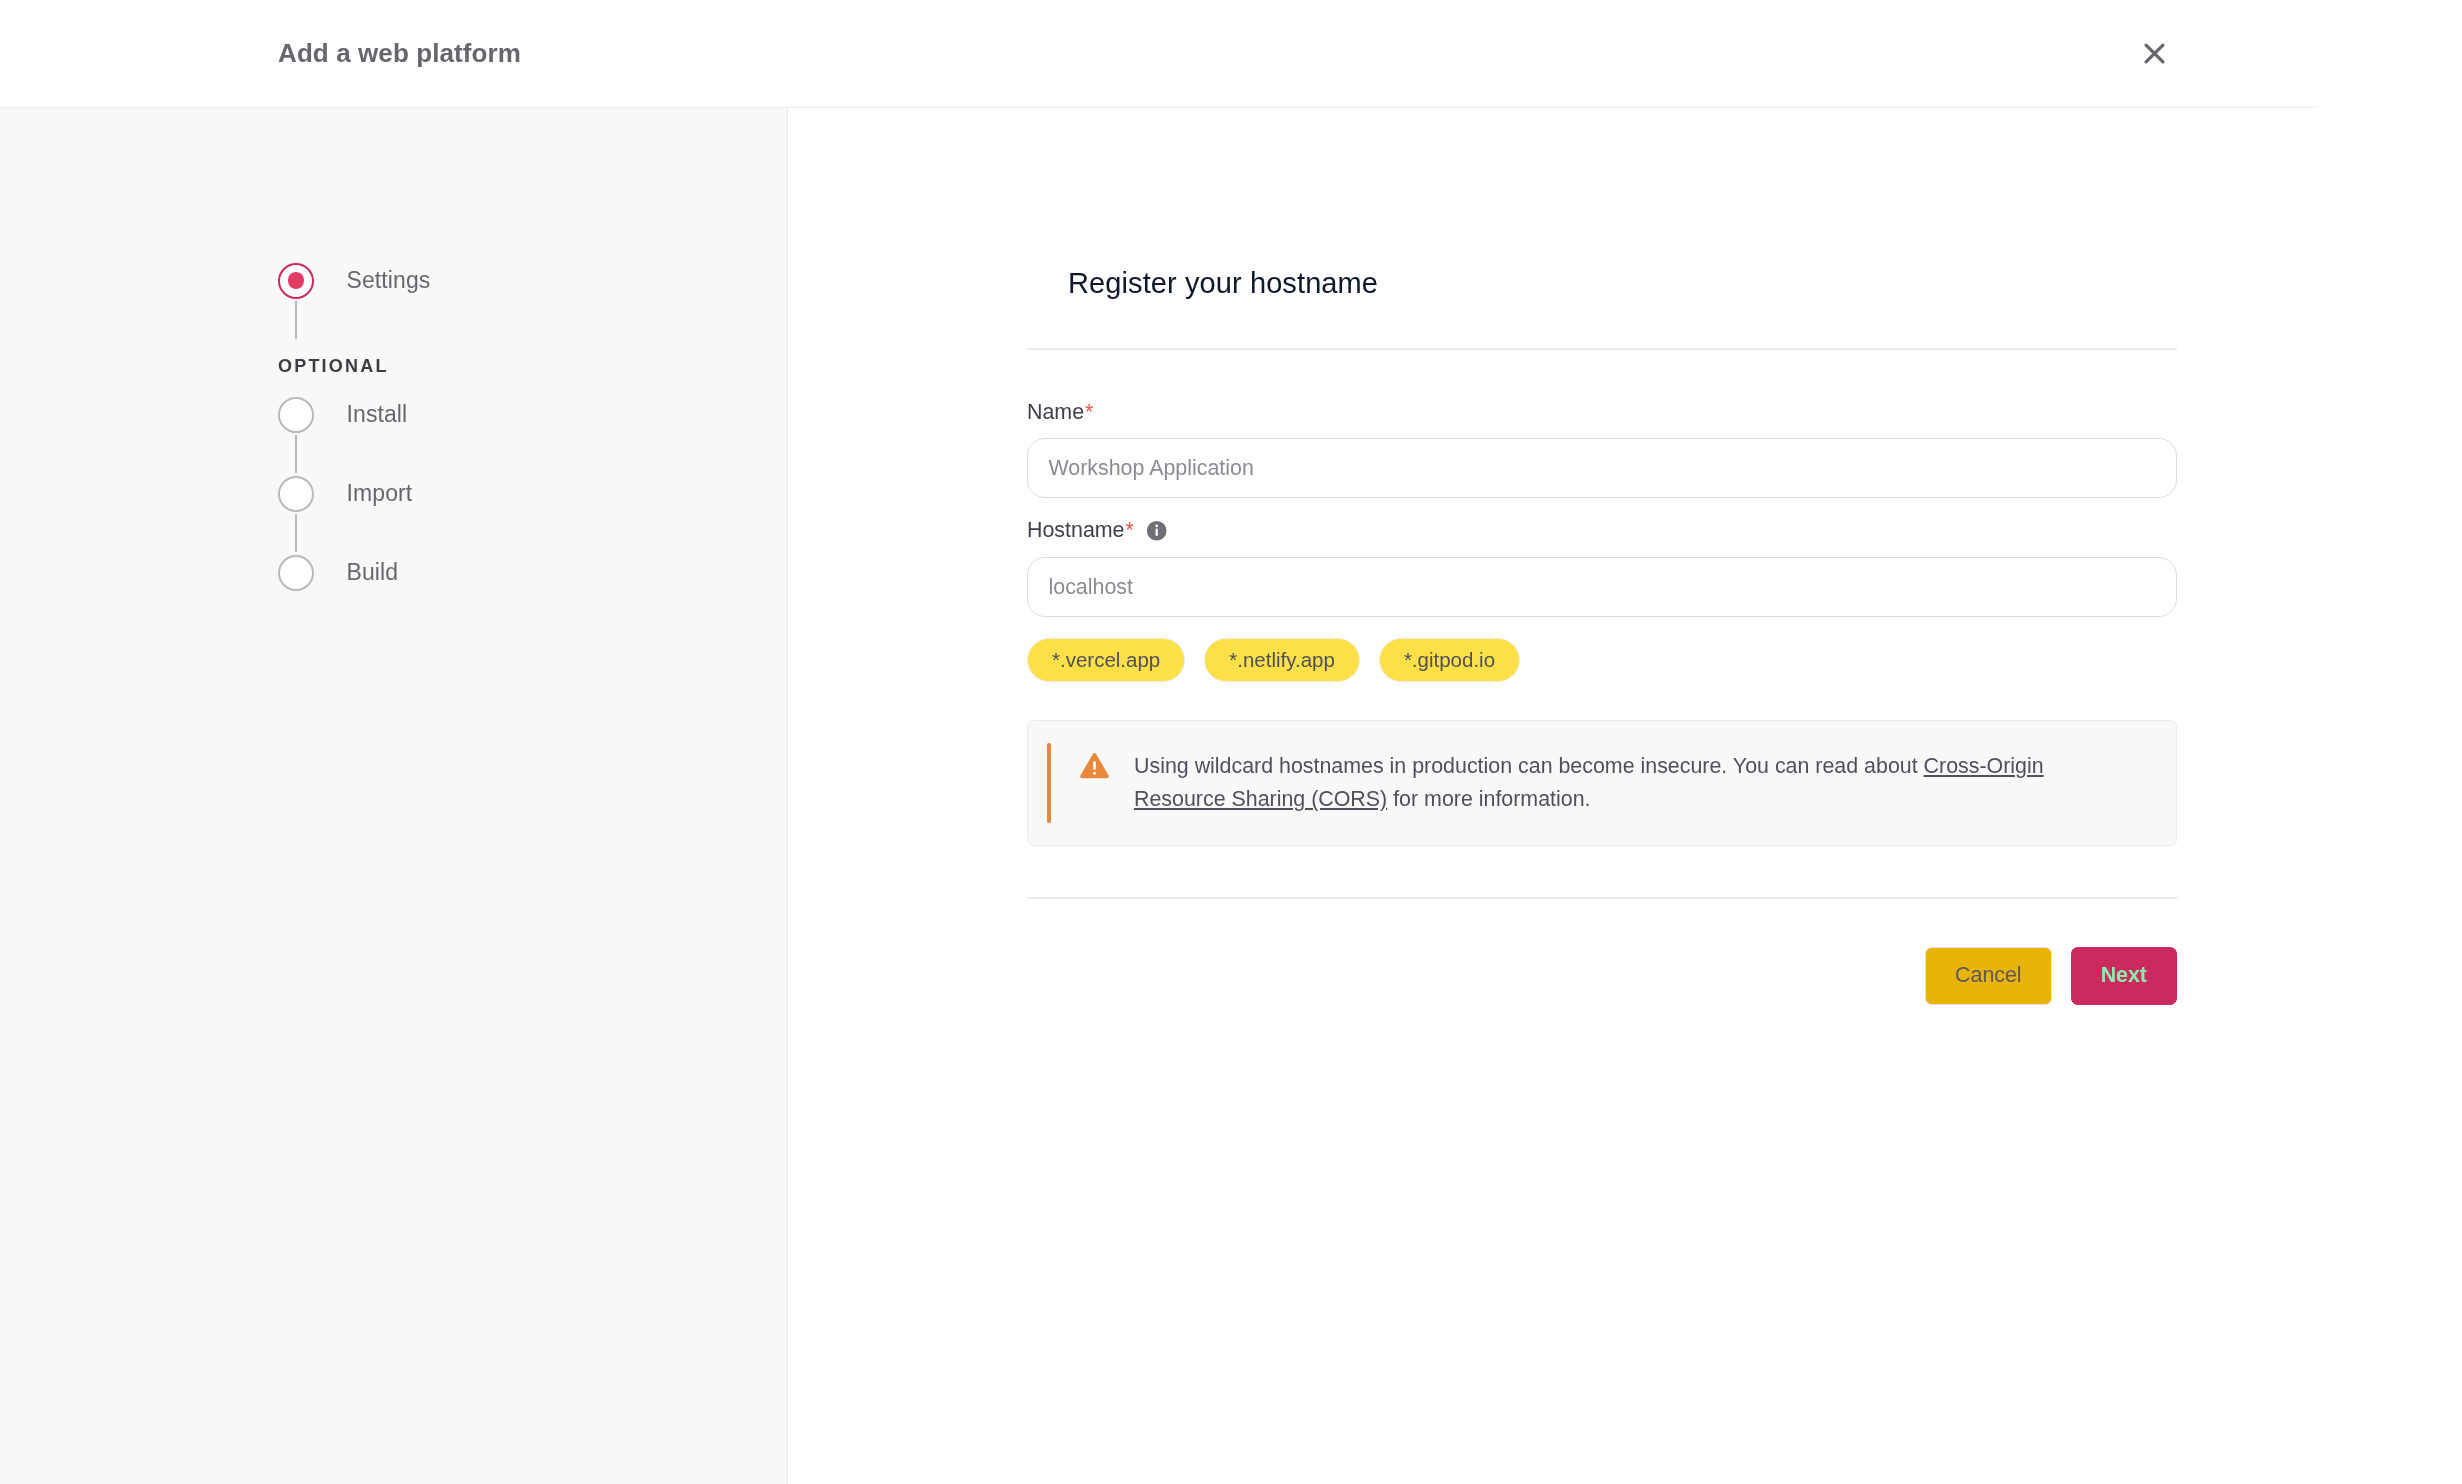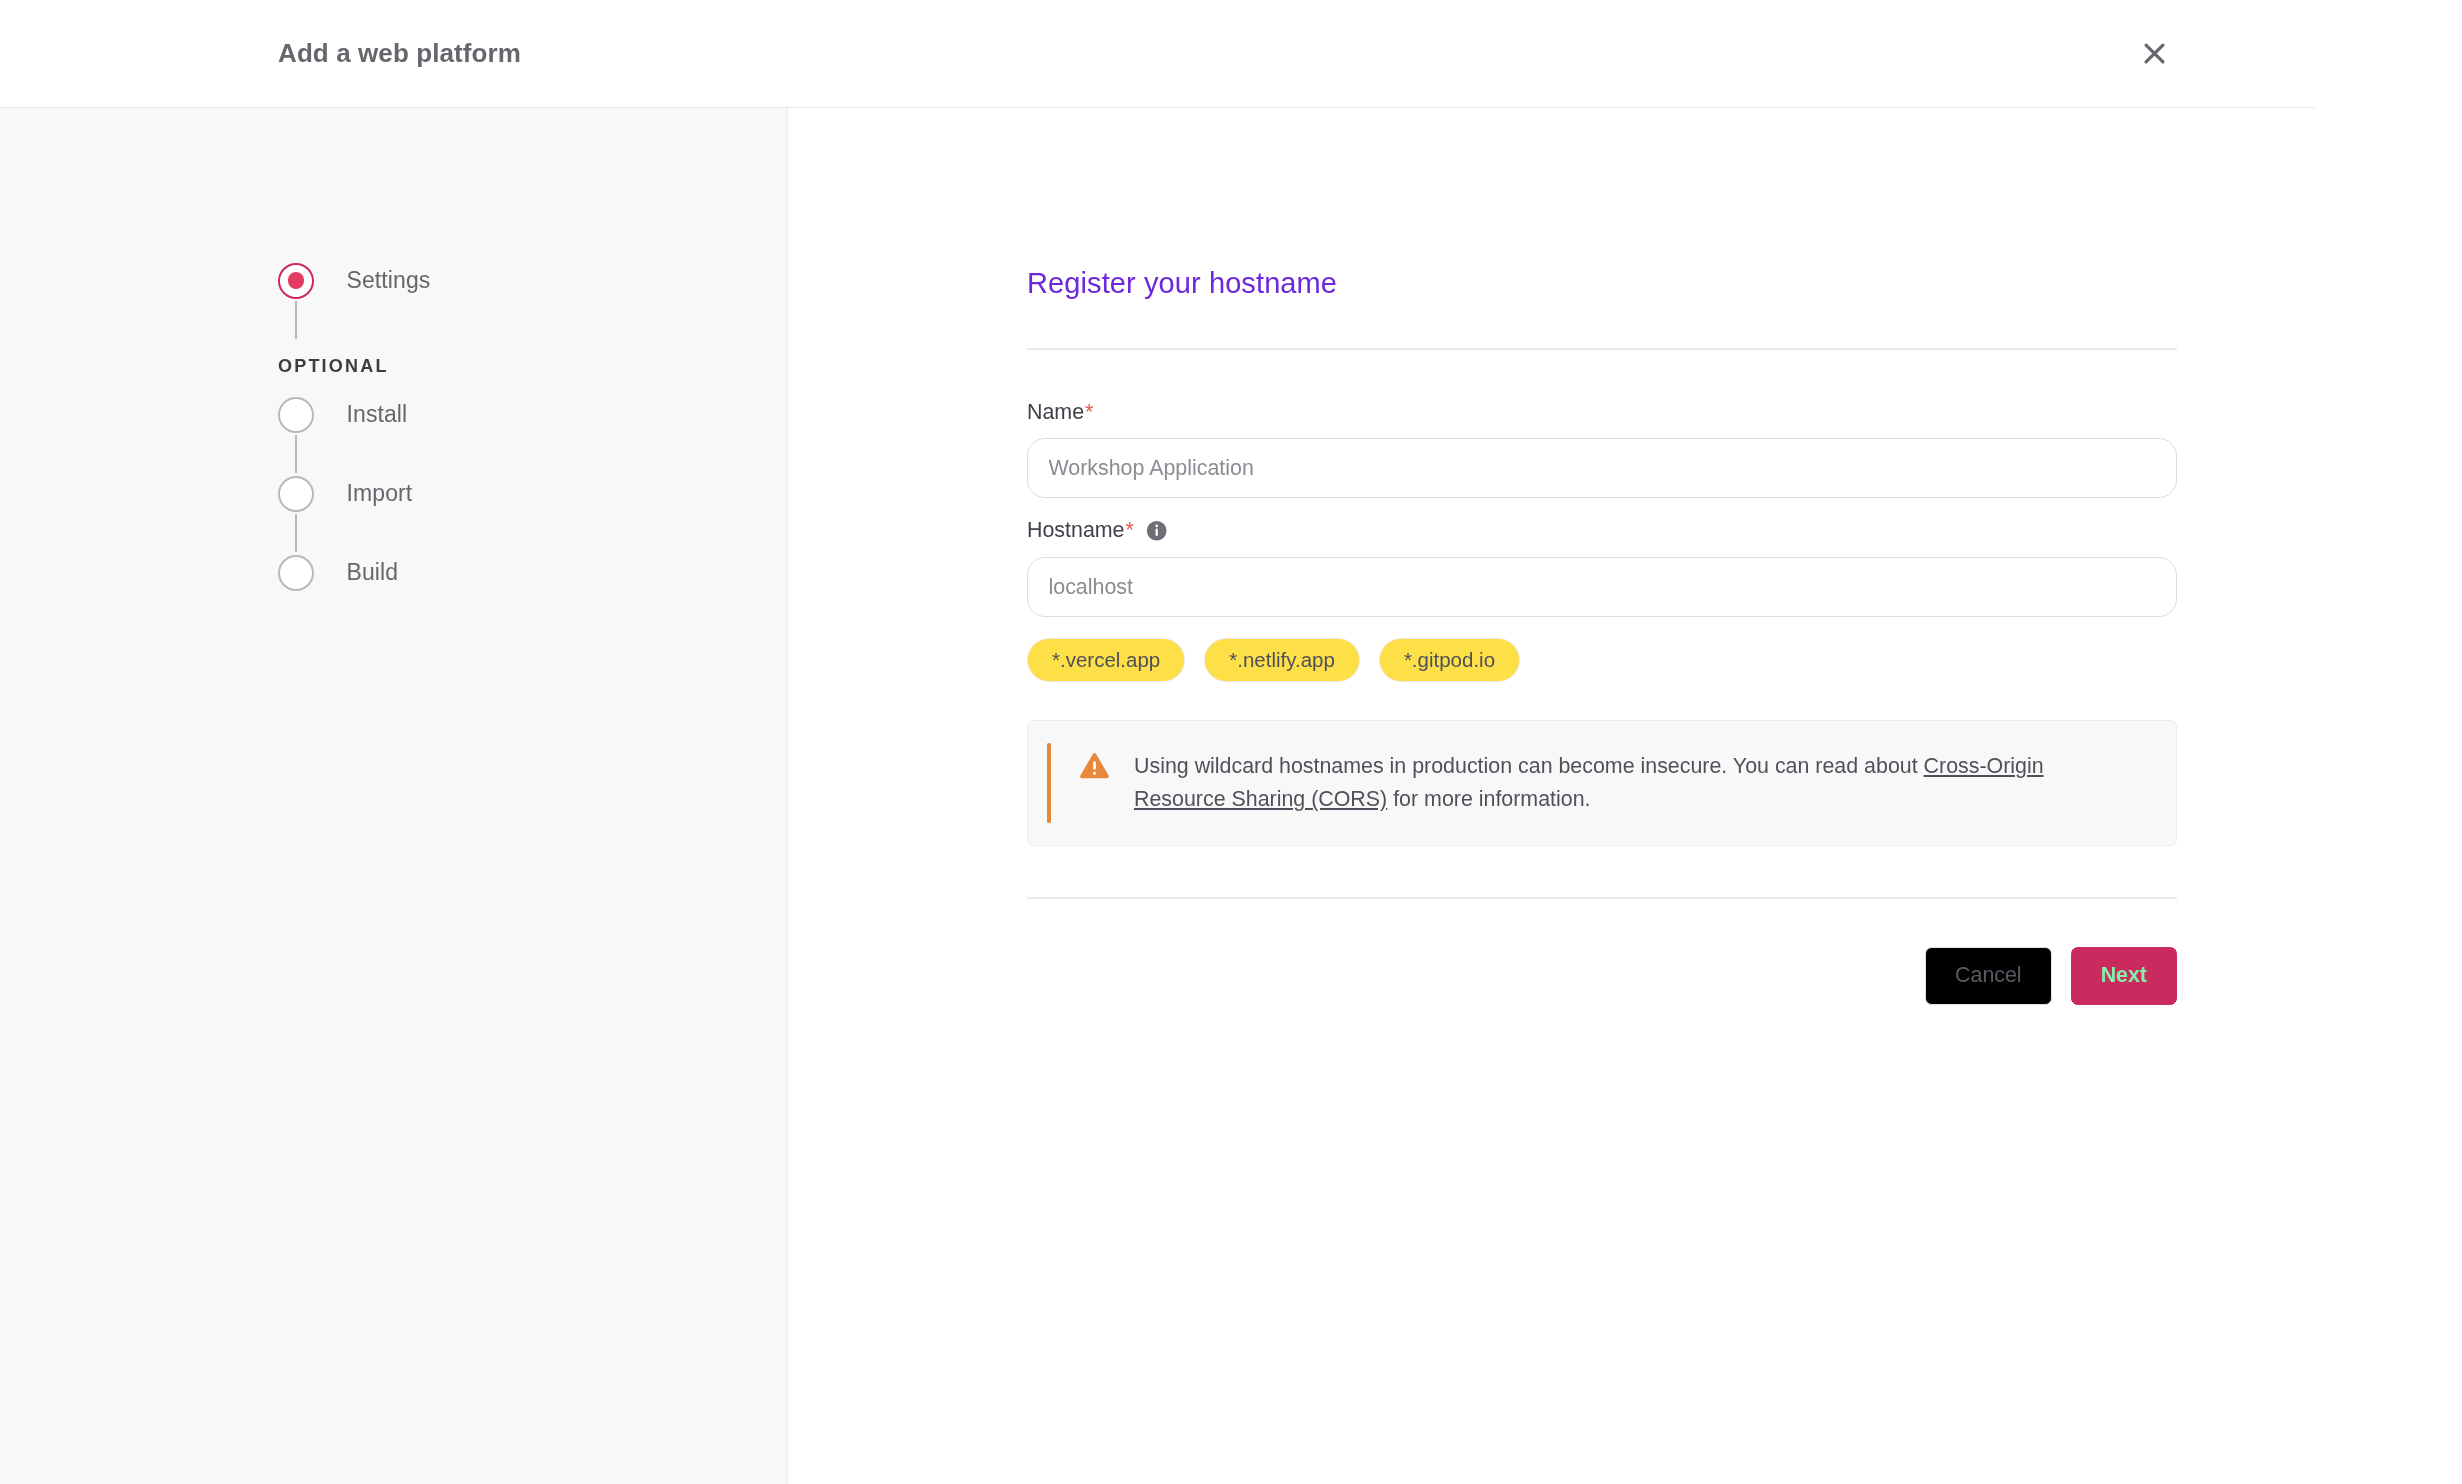--- a/index.html
+++ b/index.html
@@ -124,22 +124,23 @@
     background: #ffffff;
     padding-top: 159px;
     padding-left: 239px;
   }
   .content {
     width: 1150px;
   }
 
   .section-title {
     font-size: 29px;
-    color: #6d28d9;
+    color: #0f172a;
     letter-spacing: 0.1px;
+    margin-left: 41px;
   }
 
   .divider {
     height: 1.7px;
     background: #ebebeb;
     width: 100%;
   }
   .divider.top { margin: 48px 0 0 0; }
   .divider.bottom { margin: 51px 0 0 0; }
 
@@ -247,21 +248,21 @@
     border-radius: 6.8px;
     padding: 0 29px;
     height: 58px;
     cursor: pointer;
     font-family: "Liberation Sans", sans-serif;
     display: inline-flex;
     align-items: center;
     justify-content: center;
   }
   .btn-cancel {
-    background: #000000;
+    background: #eab308;
     border: 1.7px solid #e2e2e5;
     color: #5a5a63;
   }
   .btn-next {
     background: #ca2a5d;
     border: 1.7px solid #ca2a5d;
     color: #86efac;
     font-weight: bold;
   }
 </style>

